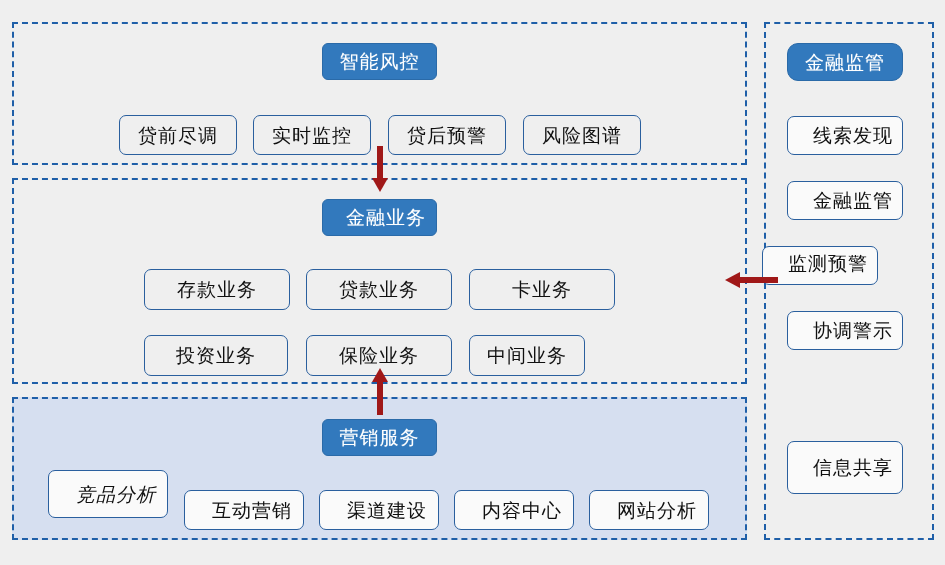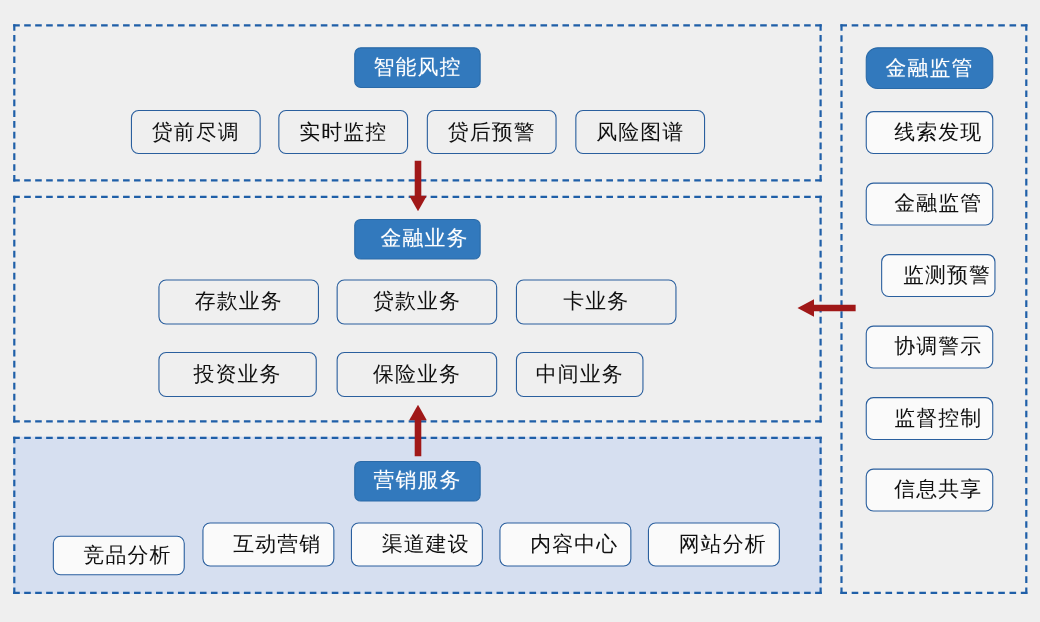--- a/index.html
+++ b/index.html
@@ -54,20 +54,21 @@
     background: #efefef;
     border: 1.5px solid #2a5f9e;
     border-radius: 7px;
     color: #101010;
     font-size: 19px;
     line-height: 1;
     display: flex;
     align-items: center;
     justify-content: center;
     letter-spacing: 1px;
+    margin-top: 15px;
   }
   .node.light {
     background: #fafafa;
     padding-left: 16px;
   }
   
   .arrow {
     position: absolute;
   }
   .arrow svg { display: block; }
@@ -95,36 +96,35 @@
   <div class="node" style="left:469px; top:254px; width:146px; height:41px;">卡业务</div>
 
   <div class="node" style="left:144px; top:320px; width:144px; height:41px;">投资业务</div>
   <div class="node" style="left:306px; top:320px; width:146px; height:41px;">保险业务</div>
   <div class="node" style="left:469px; top:320px; width:116px; height:41px;">中间业务</div>
 
   <div class="group tinted" style="left:12px; top:397px; width:735px; height:143px;"></div>
 
   <div class="pill-head" style="left:322px; top:419px; width:115px; height:37px;">营销服务</div>
 
-  <div class="node light" style="left:48px; top:487px; width:120px; height:36px;">竞品分析</div>
+  <div class="node light" style="left:48px; top:455px; width:120px; height:48px;font-style:italic;">竞品分析</div>
   <div class="node light" style="left:184px; top:475px; width:120px; height:40px;">互动营销</div>
   <div class="node light" style="left:319px; top:475px; width:120px; height:40px;">渠道建设</div>
   <div class="node light" style="left:454px; top:475px; width:120px; height:40px;">内容中心</div>
   <div class="node light" style="left:589px; top:475px; width:120px; height:40px;">网站分析</div>
 
   <div class="group" style="left:764px; top:22px; width:170px; height:518px;"></div>
 
   <div class="pill-head" style="left:787px; top:43px; width:116px; height:38px;border-radius:11px;">金融监管</div>
 
   <div class="node light" style="left:787px; top:101px; width:116px; height:39px;">线索发现</div>
   <div class="node light" style="left:787px; top:166px; width:116px; height:39px;">金融监管</div>
-  <div class="node light" style="left:801px; top:231px; width:104px; height:39px;">监测预警</div>
+  <div class="node light" style="left:762px; top:231px; width:116px; height:39px;font-family:Liberation Mono, monospace;">监测预警</div>
   <div class="node light" style="left:787px; top:296px; width:116px; height:39px;">协调警示</div>
-  <div class="node light" style="left:787px; top:361px; width:116px; height:39px;">监督控制</div>
-  <div class="node light" style="left:787px; top:426px; width:116px; height:39px;">信息共享</div>
+  <div class="node light" style="left:787px; top:426px; width:116px; height:53px;">信息共享</div>
 
   <div class="arrow" style="left:371px; top:146px; width:18px; height:47px;">
     <svg width="18" height="47" viewBox="0 0 18 47">
       <line x1="9" y1="0" x2="9" y2="36" stroke="#a01818" stroke-width="6"></line>
       <polygon points="9,46 1,32 17,32" fill="#a01818"></polygon>
     </svg>
   </div>
 
   <div class="arrow" style="left:371px; top:366px; width:18px; height:49px;">
     <svg width="18" height="49" viewBox="0 0 18 49">

